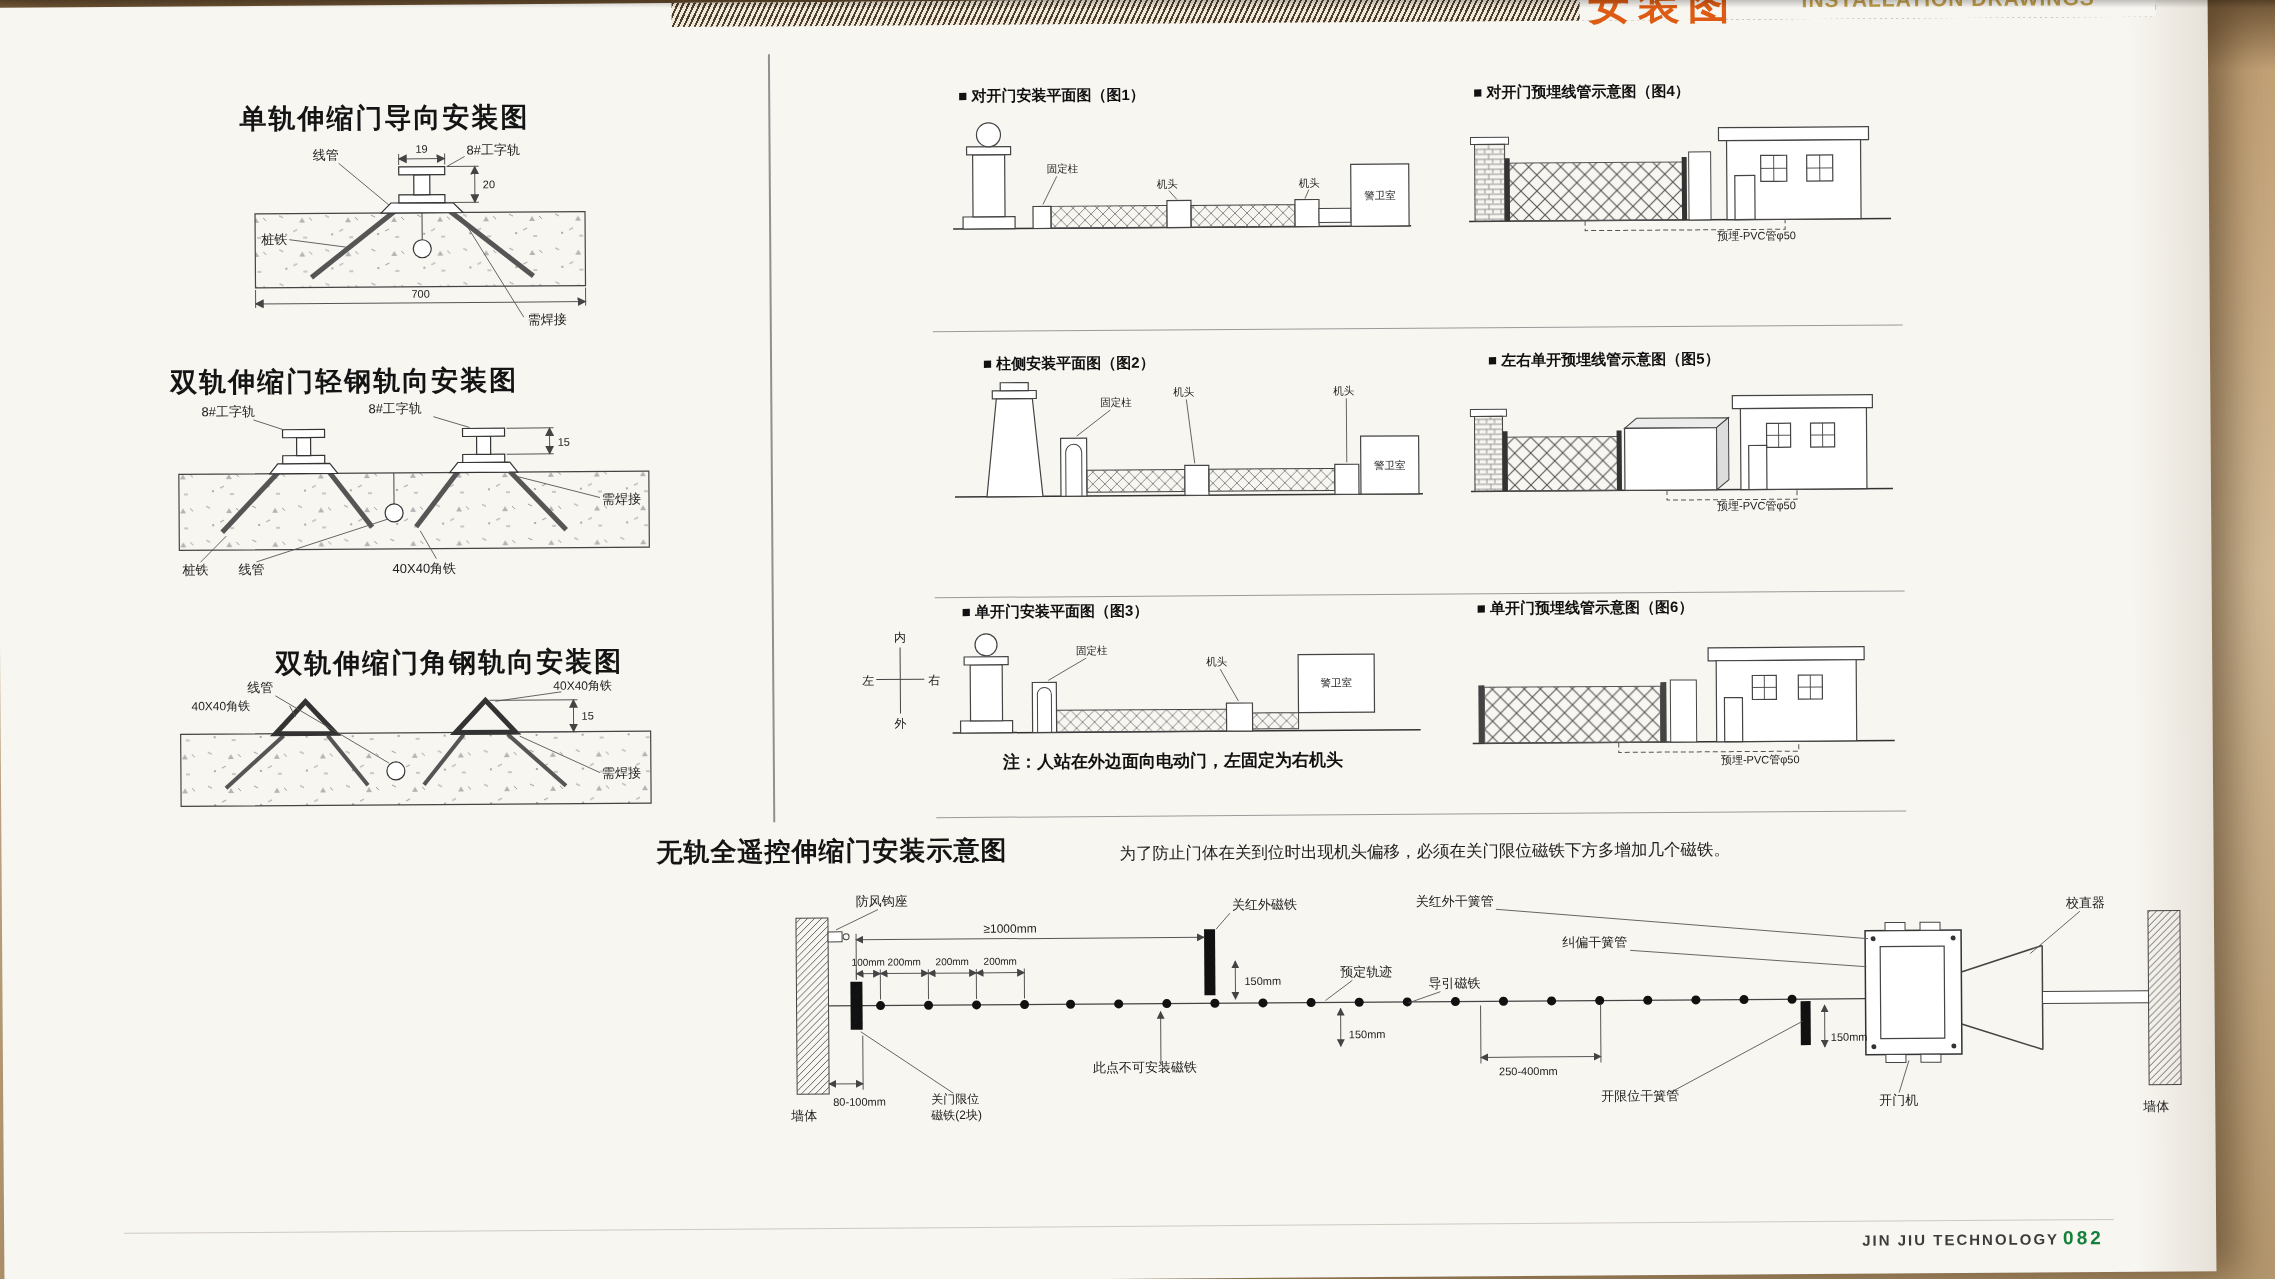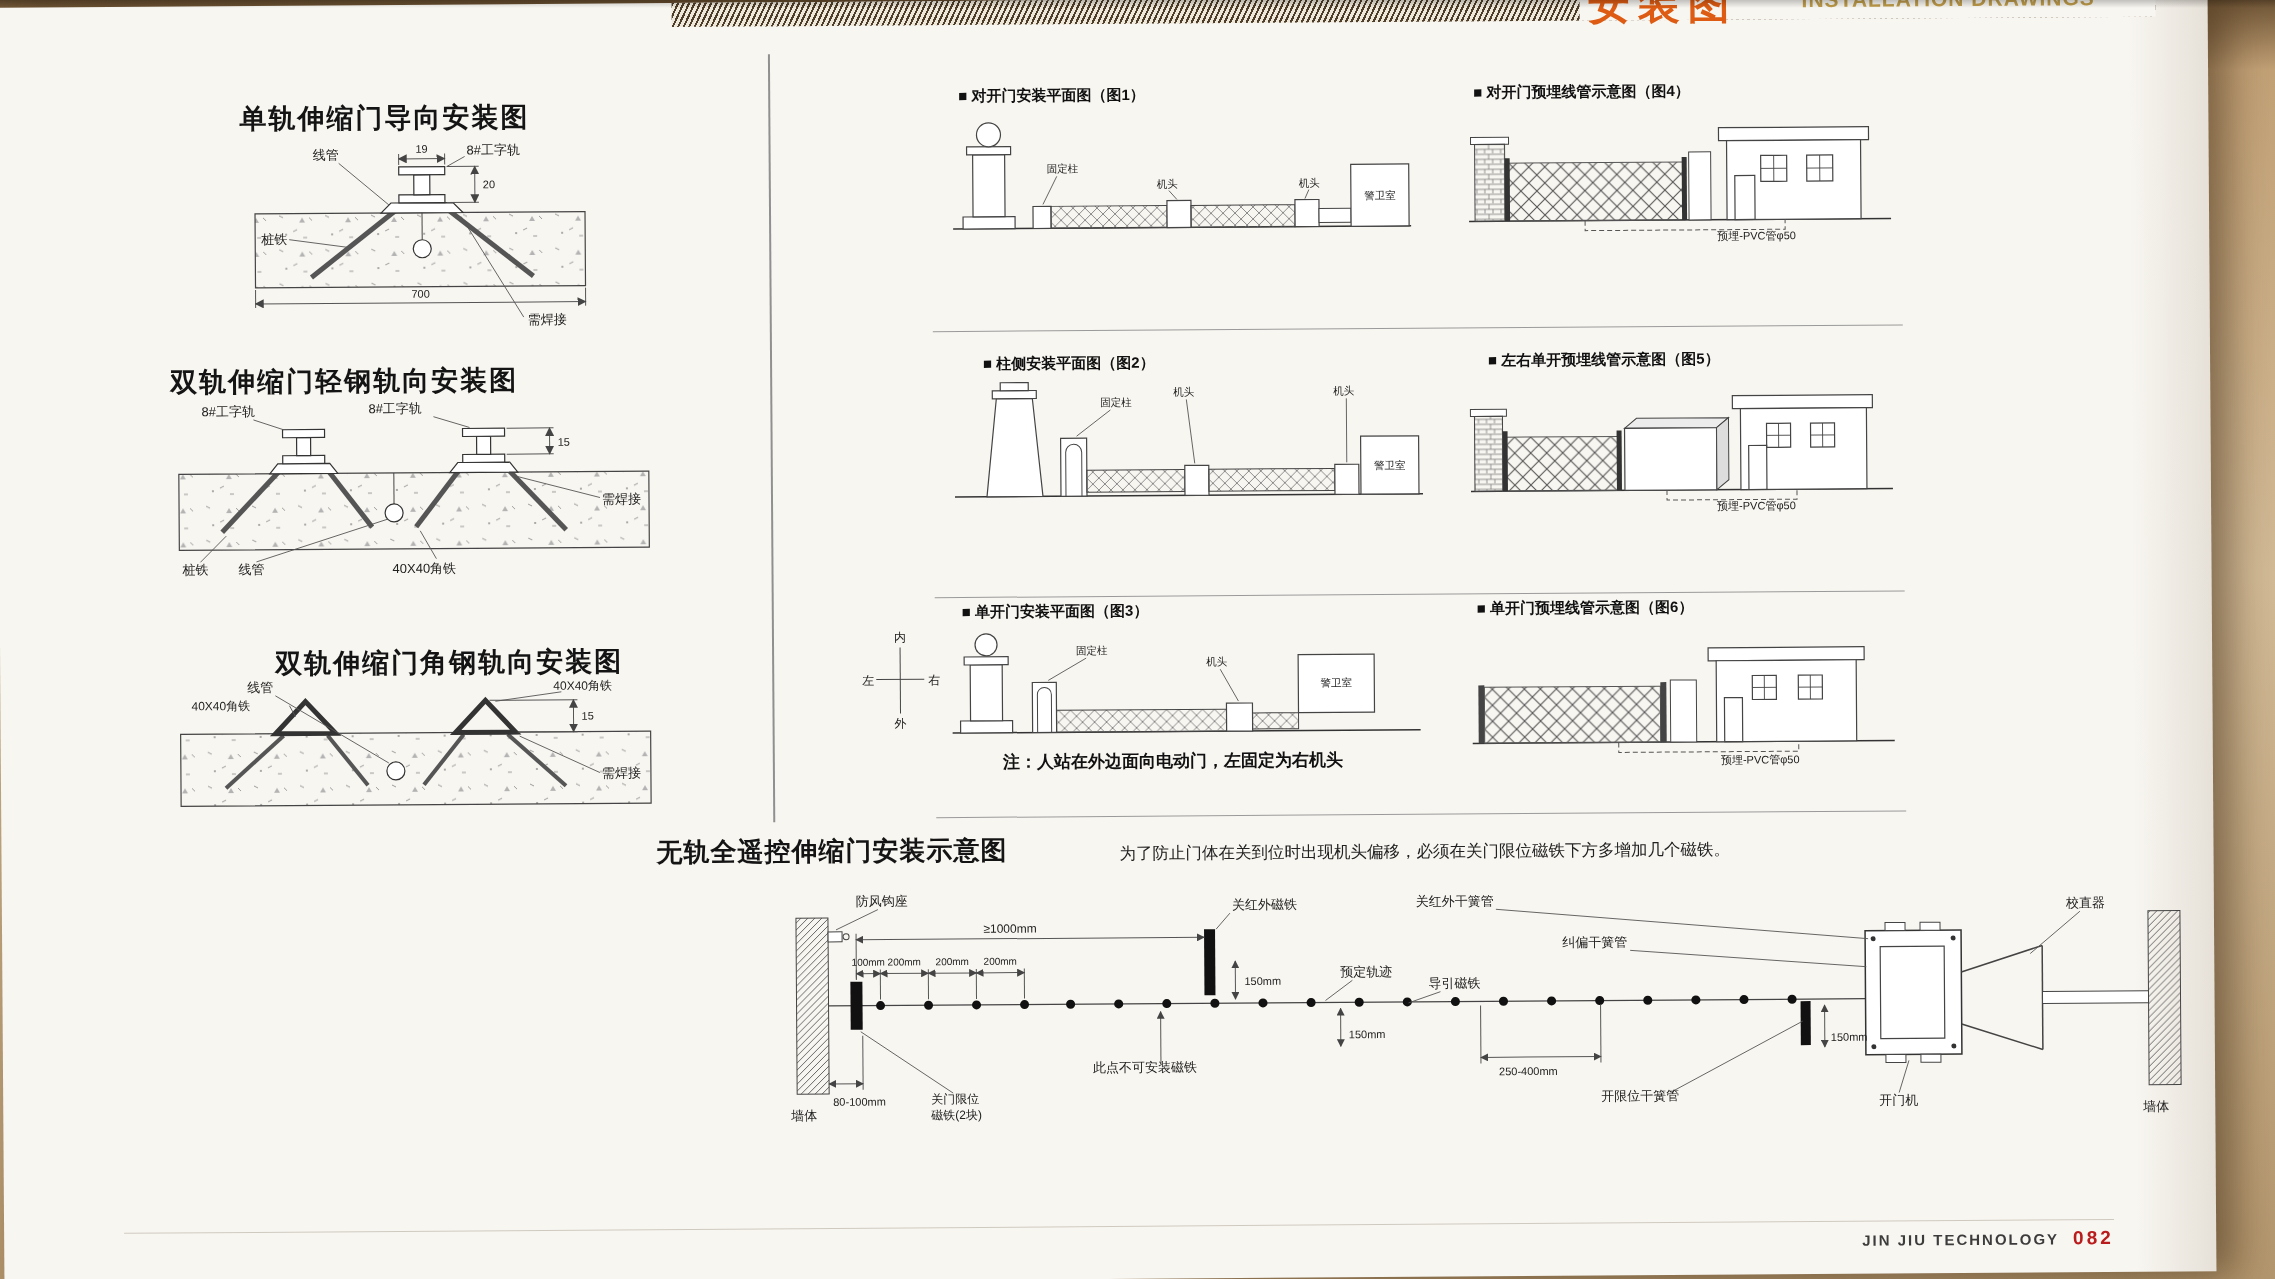--- a/index.html
+++ b/index.html
@@ -16,21 +16,21 @@
 .title-cn{font-size:42px;font-weight:bold;color:#dd5b12;letter-spacing:8px;white-space:nowrap}
 .title-en{font-size:21px;font-weight:bold;color:#bf9c4a;letter-spacing:1px;white-space:nowrap}
 .sec-title{font-size:27px;font-weight:bold;color:#141414;letter-spacing:2px;white-space:nowrap}
 .fig-title{font-size:15px;font-weight:bold;color:#111;white-space:nowrap}
 .note{font-size:17px;font-weight:bold;color:#111;white-space:nowrap}
 .tl-title{font-size:26px;font-weight:bold;color:#141414;letter-spacing:1px;white-space:nowrap}
 .tl-note{font-size:16.5px;color:#222;white-space:nowrap}
 .vsep{width:1.5px;background:#909090}
 .hsep{height:1px;background:#9a9a9a}
 .footer{font-size:15px;font-weight:bold;color:#3c3c3c;letter-spacing:2px;white-space:nowrap}
-.footer .pn{font-size:19px;color:#b91c1c;letter-spacing:3px;margin-left:14px}
+.footer .pn{font-size:19px;color:#15803d;letter-spacing:3px;margin-left:4px}
 .fline{height:1px;background:#cfcac0}
 svg{overflow:visible}
 svg text{font-family:"Liberation Sans","DejaVu Sans",sans-serif;fill:#222}
 </style>
 </head>
 <body>
 
 <div class="photo">
   <div class="page">
     <div class="abs edge-shade"></div>

